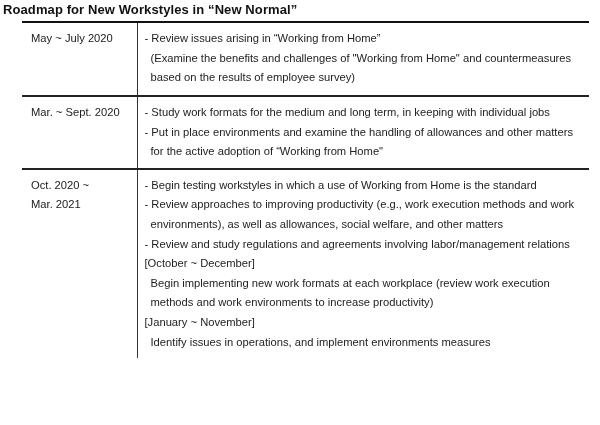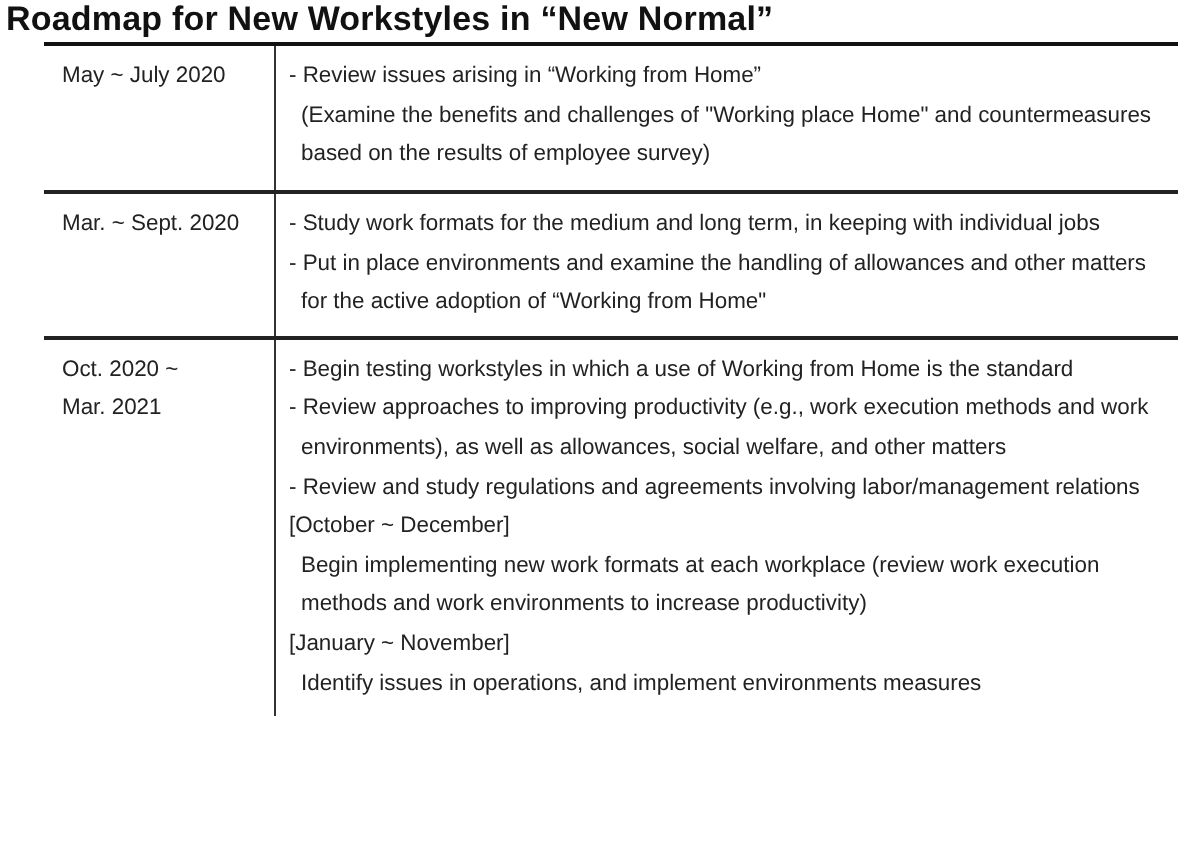--- a/index.html
+++ b/index.html
@@ -1,18 +1,18 @@
 <!DOCTYPE html>
 <html><head>
 <meta charset="utf-8">
 <style>
   html, body { margin: 0; padding: 0; background: #ffffff; }
   body { width: 600px; height: 425px; position: relative; overflow: hidden;
          font-family: "Liberation Sans", sans-serif; color: #1a1a1a; }
-  .title { position: absolute; left: 3px; top: 0px; font-size: 17px; font-weight: bold;
+  .title { position: absolute; left: 3px; top: 0px; font-size: 13px; font-weight: bold;
            color: #111; letter-spacing: 0.1px; white-space: nowrap; line-height: 20px; }
   .roadmap { position: absolute; left: 22px; top: 21px; width: 567px; border-collapse: collapse; }
   .roadmap td { vertical-align: top; font-size: 11.2px; line-height: 19.6px; padding: 0; }
   .roadmap tr { border-top: 2px solid #222; }
   .roadmap tr.first { border-top: 2px solid #111; }
   .roadmap tr.last { border-bottom: 2px solid #555; }
   .period { width: 115px; border-right: 1.5px solid #333; padding: 6px 0 0 9px !important; box-sizing: border-box; color: #222; }
   .actions { padding: 6px 0 6px 7px !important; color: #222; margin-top: 34px; }
   .line { display: block; white-space: nowrap; }
   .indent { padding-left: 6px; }
@@ -25,21 +25,21 @@
 <div class="title">Roadmap for New Workstyles in “New Normal”</div>
 
 <table class="roadmap">
   <tbody>
       <tr class="first" style="height:74px;">
     <td class="period">
       <span class="line">May ~ July 2020</span>
     </td>
     <td class="actions">
       <span class="line">- Review issues arising in “Working from Home”</span>
-      <span class="line indent">(Examine the benefits and challenges of "Working place Home" and countermeasures</span>
+      <span class="line indent">(Examine the benefits and challenges of "Working from Home" and countermeasures</span>
       <span class="line indent">based on the results of employee survey)</span>
     </td>
   </tr>
   <tr style="height:68px;">
     <td class="period">
       <span class="line">Mar. ~ Sept. 2020</span>
     </td>
     <td class="actions">
       <span class="line">- Study work formats for the medium and long term, in keeping with individual jobs</span>
       <span class="line">- Put in place environments and examine the handling of allowances and other matters</span>

